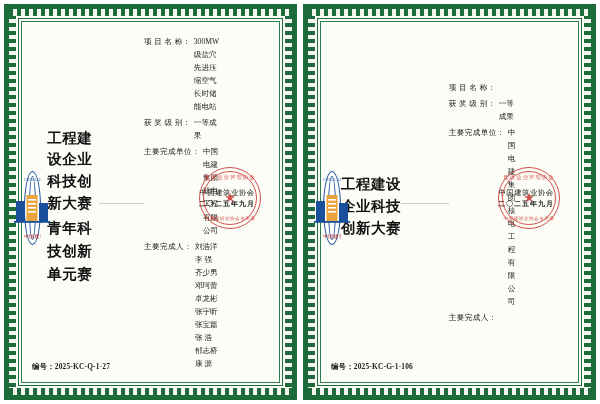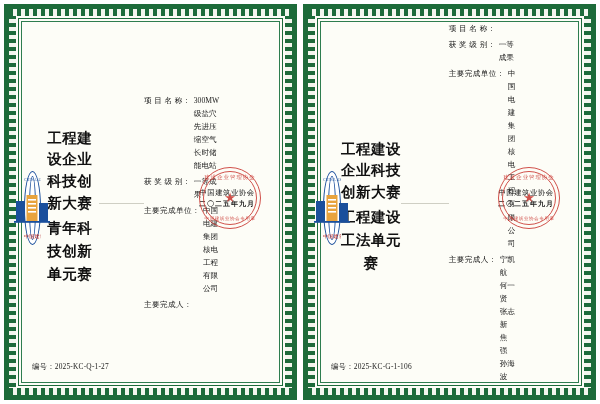--- a/index.html
+++ b/index.html
@@ -246,20 +246,21 @@
     font-weight: bold;
   }
   .code {
     position: absolute;
     left: 8px;
     bottom: 8px;
     font-family: "Liberation Serif", serif;
     font-size: 7.4px;
     color: #1a1a1a;
     letter-spacing: 0.2px;
+    font-weight: bold;
   }
 </style>
 </head>
 <body>
 
 <div class="page">
 
   <div class="cert">
     <div class="frame-outer"></div>
     <div class="frame-pattern"></div>
@@ -301,20 +302,24 @@
         <div class="field-row">
           <div class="field-label">获 奖 级 别：</div>
           <div class="field-value">一等成果</div>
         </div>
         <div class="field-row">
           <div class="field-label">主要完成单位：</div>
           <div class="field-value">中国电建集团核电工程有限公司</div>
         </div>
         <div class="field-row">
           <div class="field-label">主要完成人：</div>
+          <div class="field-value">
+            <span class="name-line">刘浩洋  李  强  齐少男  邓珂蕾  卓龙彬</span>
+            <span class="name-line line2">张宇昕  张宝篇  张  浩  郁志桥  康  源</span>
+          </div>
         </div>
       </div>
 
       <div class="spacer"></div>
 
       <div class="seal-area">
         <div class="issuer">
           <div>中国建筑业协会</div>
           <div class="date">二〇二五年九月</div>
         </div>
@@ -349,40 +354,38 @@
           <rect x="16" y="12" width="8" height="1.6" fill="#ffffff"></rect>
           <rect x="16" y="16" width="8" height="1.6" fill="#ffffff"></rect>
           <rect x="16" y="20" width="8" height="1.6" fill="#ffffff"></rect>
           <rect x="2" y="30" width="36" height="1.8" fill="#1a4f9c"></rect>
         </svg>
         <div class="arc-bottom">中国建筑业协会</div>
       </div>
 
       <div class="title-block">
         <div class="title-main">工程建设企业科技创新大赛</div>
-        <div class="title-sub">工程建设工法单元赛</div>
       </div>
 
       <div class="divider"></div>
 
       <div class="fields">
         <div class="field-row">
           <div class="field-label">项 目 名 称：</div>
         </div>
         <div class="field-row">
           <div class="field-label">获 奖 级 别：</div>
           <div class="field-value">一等成果</div>
         </div>
         <div class="field-row">
           <div class="field-label">主要完成单位：</div>
           <div class="field-value">中国电建集团核电工程有限公司</div>
         </div>
         <div class="field-row">
           <div class="field-label">主要完成人：</div>
-          <div class="field-value">宁凯航  何一贤  张志新  焦  强  孙海波</div>
         </div>
       </div>
 
       <div class="spacer"></div>
 
       <div class="seal-area">
         <div class="issuer">
           <div>中国建筑业协会</div>
           <div class="date">二〇二五年九月</div>
         </div>

